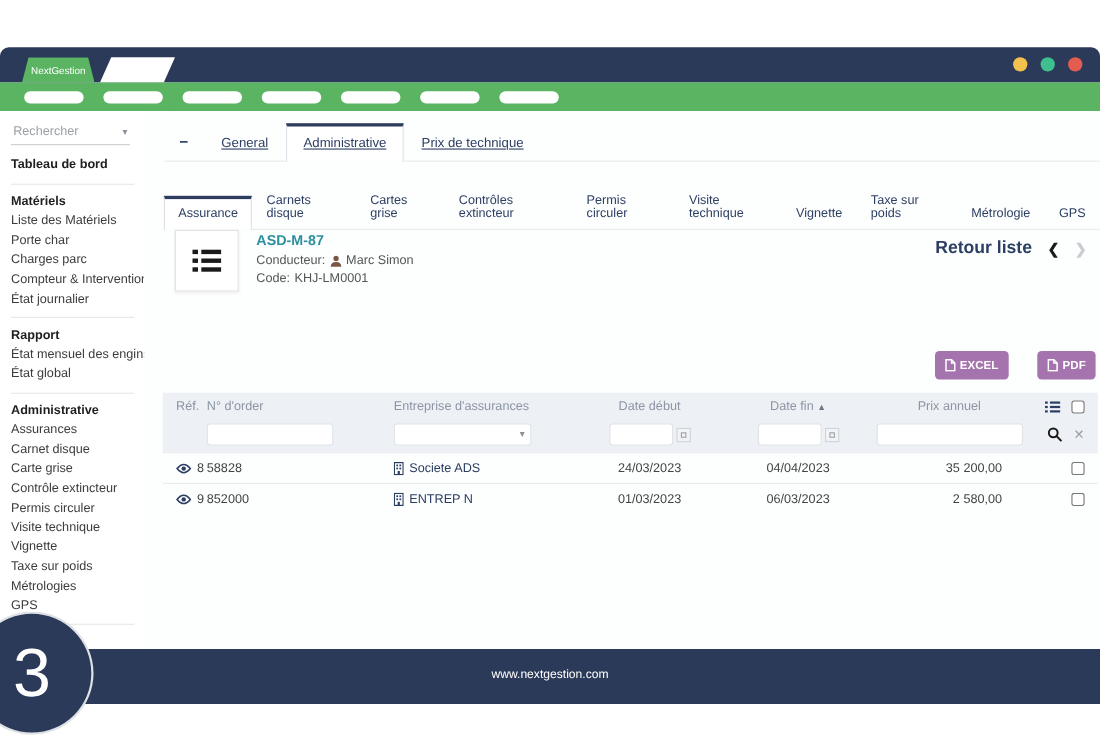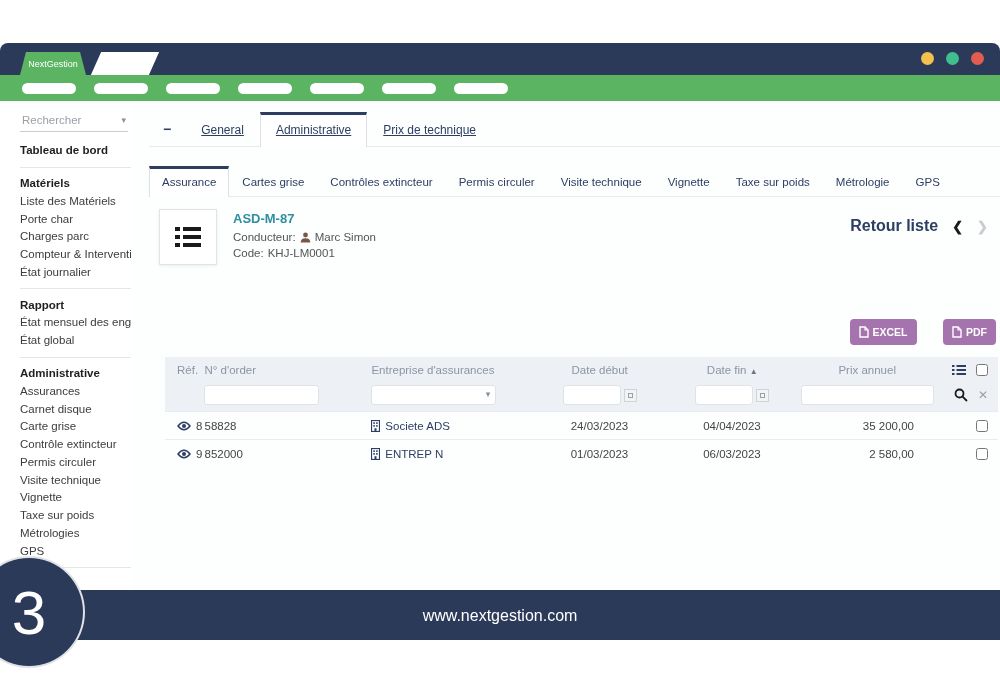--- a/index.html
+++ b/index.html
@@ -16,21 +16,21 @@
   .ghost-tab { position:absolute; left:96px; bottom:0; width:58px; height:23px;
                background:#fff; transform:skewX(-24deg); }
   .lights { position:absolute; right:16px; top:9px; display:flex; gap:12px; }
   .dot { width:13px; height:13px; border-radius:50%; }
   .dot.y { background:#f2c24c; } .dot.g { background:#3fbf8e; } .dot.r { background:#e25c4f; }
 
   .greenbar { position:absolute; left:0; top:75px; width:1000px; height:26px; background:#5bb462; }
   .pill { position:absolute; top:8px; height:11px; width:54px; background:#fff; border-radius:6px; }
 
   
-  .sidebar { position:absolute; left:10px; top:101px; width:156px; height:489px;
+  .sidebar { position:absolute; left:0; top:101px; width:156px; height:489px;
              background:#fff; border-right:3px solid #f9a8d4; padding:10px 8px 0 10px;
              font-size:11.5px; color:#3c3c3c; }
   .search-wrap { position:relative; border-bottom:1px solid #ccc; padding:3px 2px 5px 2px; margin-bottom:10px; width:108px; }
   .search-wrap input { border:none; outline:none; width:88px; font-size:11.5px; color:#444;
                        font-family:"Liberation Sans", sans-serif; background:transparent; }
   .search-wrap input::placeholder { color:#9aa0a6; }
   .search-caret { position:absolute; right:2px; top:4px; color:#8a8f98; font-size:9px; }
   .snav { list-style:none; }
   .snav li { padding:2.2px 0; line-height:13.4px; cursor:pointer; white-space:nowrap; }
   .snav li.hd { font-weight:bold; color:#1f1f1f; }
@@ -77,21 +77,21 @@
              display:flex; align-items:center; justify-content:center; font-size:14px;
              font-weight:bold; cursor:pointer; line-height:1; }
 
   .exportrow { position:absolute; right:0; top:218px; }
   .btn-export { display:inline-flex; align-items:flex-end; gap:4px; background:#a573ad; color:#fff;
                 border:none; border-radius:4px; font-size:10.5px; font-weight:bold;
                 padding:7px 9px; cursor:pointer; font-family:"Liberation Sans", sans-serif; }
   .btn-excel { margin-right:22px; } .btn-pdf { margin-right:4px; }
 
   
-  .grid { position:absolute; left:34px; right:2px; top:256px; font-size:11.5px; }
+  .grid { position:absolute; left:17px; right:2px; top:256px; font-size:11.5px; }
   .g-head { background:#edf0f4; }
   .g-row { display:flex; align-items:center; }
   .g-labels { height:26px; color:#8d95a5; }
   .g-filters { height:28px; padding-bottom:4px; }
   .c-ref { width:40px; padding-left:12px; }
   .c-order { width:170px; }
   .c-comp { width:165px; }
   .c-start { width:135px; text-align:center; }
   .c-end { width:135px; text-align:center; }
   .c-price { width:140px; text-align:center; }
@@ -108,21 +108,21 @@
   .cal-box i { width:5px; height:5px; border:1px solid #9aa0a6; display:block; }
   .rowline { border-top:1px solid #e9ebef; height:28px; color:#444; }
   .cell-comp { color:#2d3e63; display:flex; align-items:center; gap:5px; }
   .cell-ref { display:flex; align-items:center; gap:5px; }
   .c-price.val { text-align:right; padding-right:22px; }
   .cbx { width:12px; height:12px; accent-color:#2d3e63; cursor:pointer; }
   .icon-close { color:#9aa0a6; font-size:12px; cursor:pointer; }
 
   
   .footer { position:absolute; left:0; top:590px; width:1000px; height:50px; background:#2b3a59; }
-  .footer-url { position:absolute; width:100%; text-align:center; top:17px; color:#fff; font-size:16px; }
+  .footer-url { position:absolute; width:100%; text-align:center; top:17px; color:#fff; font-size:11px; }
   .corner-circle { position:absolute; left:-27px; top:556px; width:112px; height:112px; border-radius:50%;
                    background:#2b3a59; border:2px solid rgba(255,255,255,.85);
                    display:flex; align-items:center; justify-content:center; z-index:5; }
   .corner-circle span { color:#fff; font-size:62px; font-weight:300; font-family:"Liberation Sans", sans-serif; }
 
   svg { display:block; }
 </style>
 </head>
 <body>
 
@@ -194,20 +194,21 @@
 
     <div class="tabrow">
       <span class="minus-ic">−</span>
       <div class="tab">General</div>
       <div class="tab active">Administrative</div>
       <div class="tab">Prix de technique</div>
     </div>
 
     <div class="subtabrow">
       <div class="subtab active">Assurance</div>
+      <div class="subtab">Carnets disque</div>
       <div class="subtab">Cartes grise</div>
       <div class="subtab">Contrôles extincteur</div>
       <div class="subtab">Permis circuler</div>
       <div class="subtab">Visite technique</div>
       <div class="subtab">Vignette</div>
       <div class="subtab">Taxe sur poids</div>
       <div class="subtab">Métrologie</div>
       <div class="subtab">GPS</div>
     </div>
 

